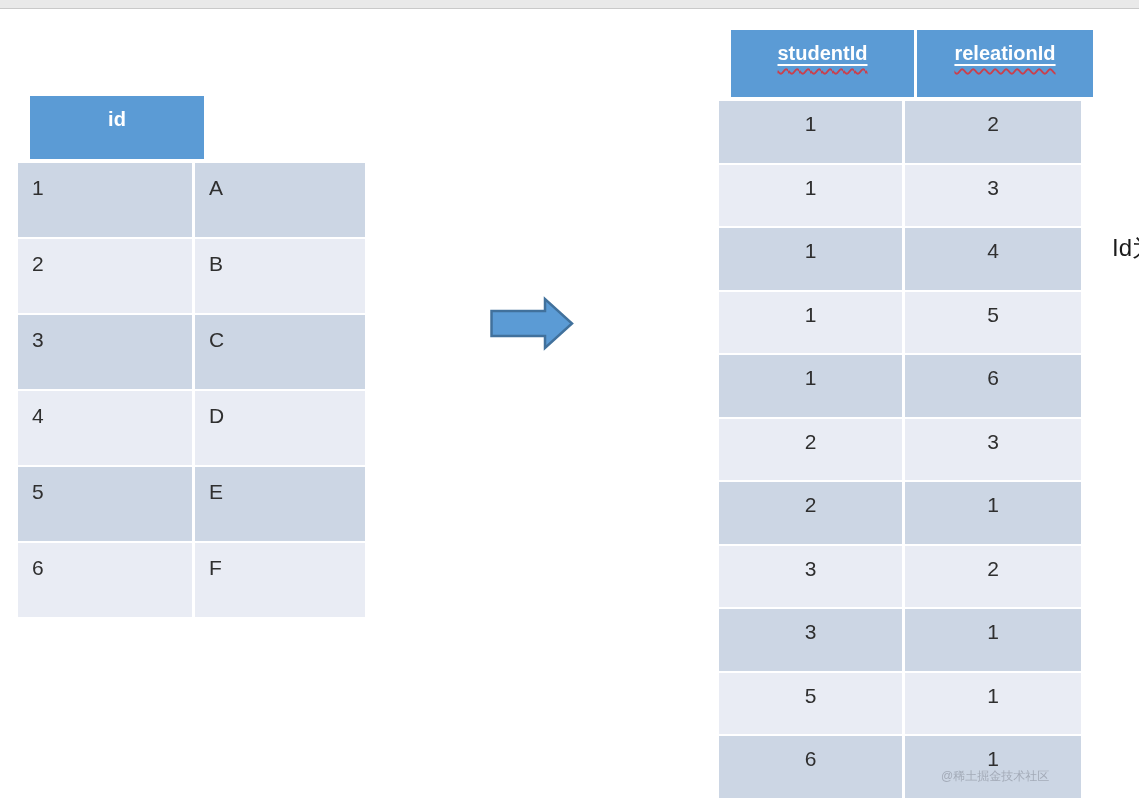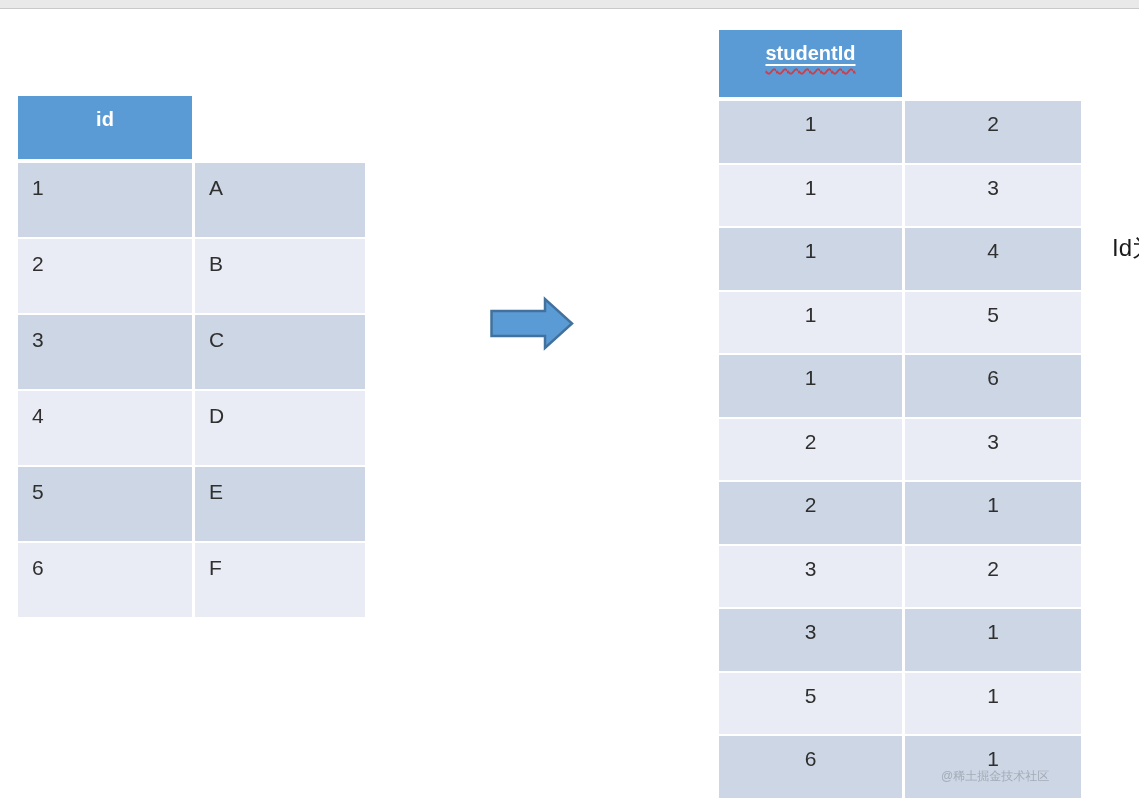--- a/index.html
+++ b/index.html
@@ -22,21 +22,21 @@
   .top-bar {
     position: absolute;
     left: 0; top: 0;
     width: 1139px; height: 8px;
     background: #e9e9e9;
     border-bottom: 1px solid #c9c9c9;
   }
 
   
   .tbl { position: absolute; }
-  .hdr-row { display: grid; border-bottom: 4px solid #ffffff; }
+  .hdr-row { display: grid; border-bottom: 4px solid #ffffff; margin-left: 12px; }
   .hdr-cell {
     background: var(--header-blue);
     color: #ffffff;
     font-weight: bold;
     font-size: 20px;
     display: flex;
     justify-content: center;
     align-items: flex-start;
     padding-top: 12px;
     box-sizing: border-box;
@@ -168,20 +168,23 @@
 
 <svg class="arrow" viewBox="0 0 84 56">
   <polygon points="1.5,15 55,15 55,3 82,27.5 55,52 55,40 1.5,40"></polygon>
 </svg>
 
 <div class="tbl right">
   <div class="hdr-row">
     <div class="hdr-cell">
       <span class="u-solid"><span class="u-squig">studentId</span></span>
     </div>
+    <div class="hdr-cell">
+      <span class="u-solid"><span class="u-squig">releationId</span></span>
+    </div>
   </div>
   <div class="rows">
 
       <div class="row dark">
         <div class="cell">1</div>
         <div class="cell">2</div>
       </div>
 
       <div class="row light">
         <div class="cell">1</div>

